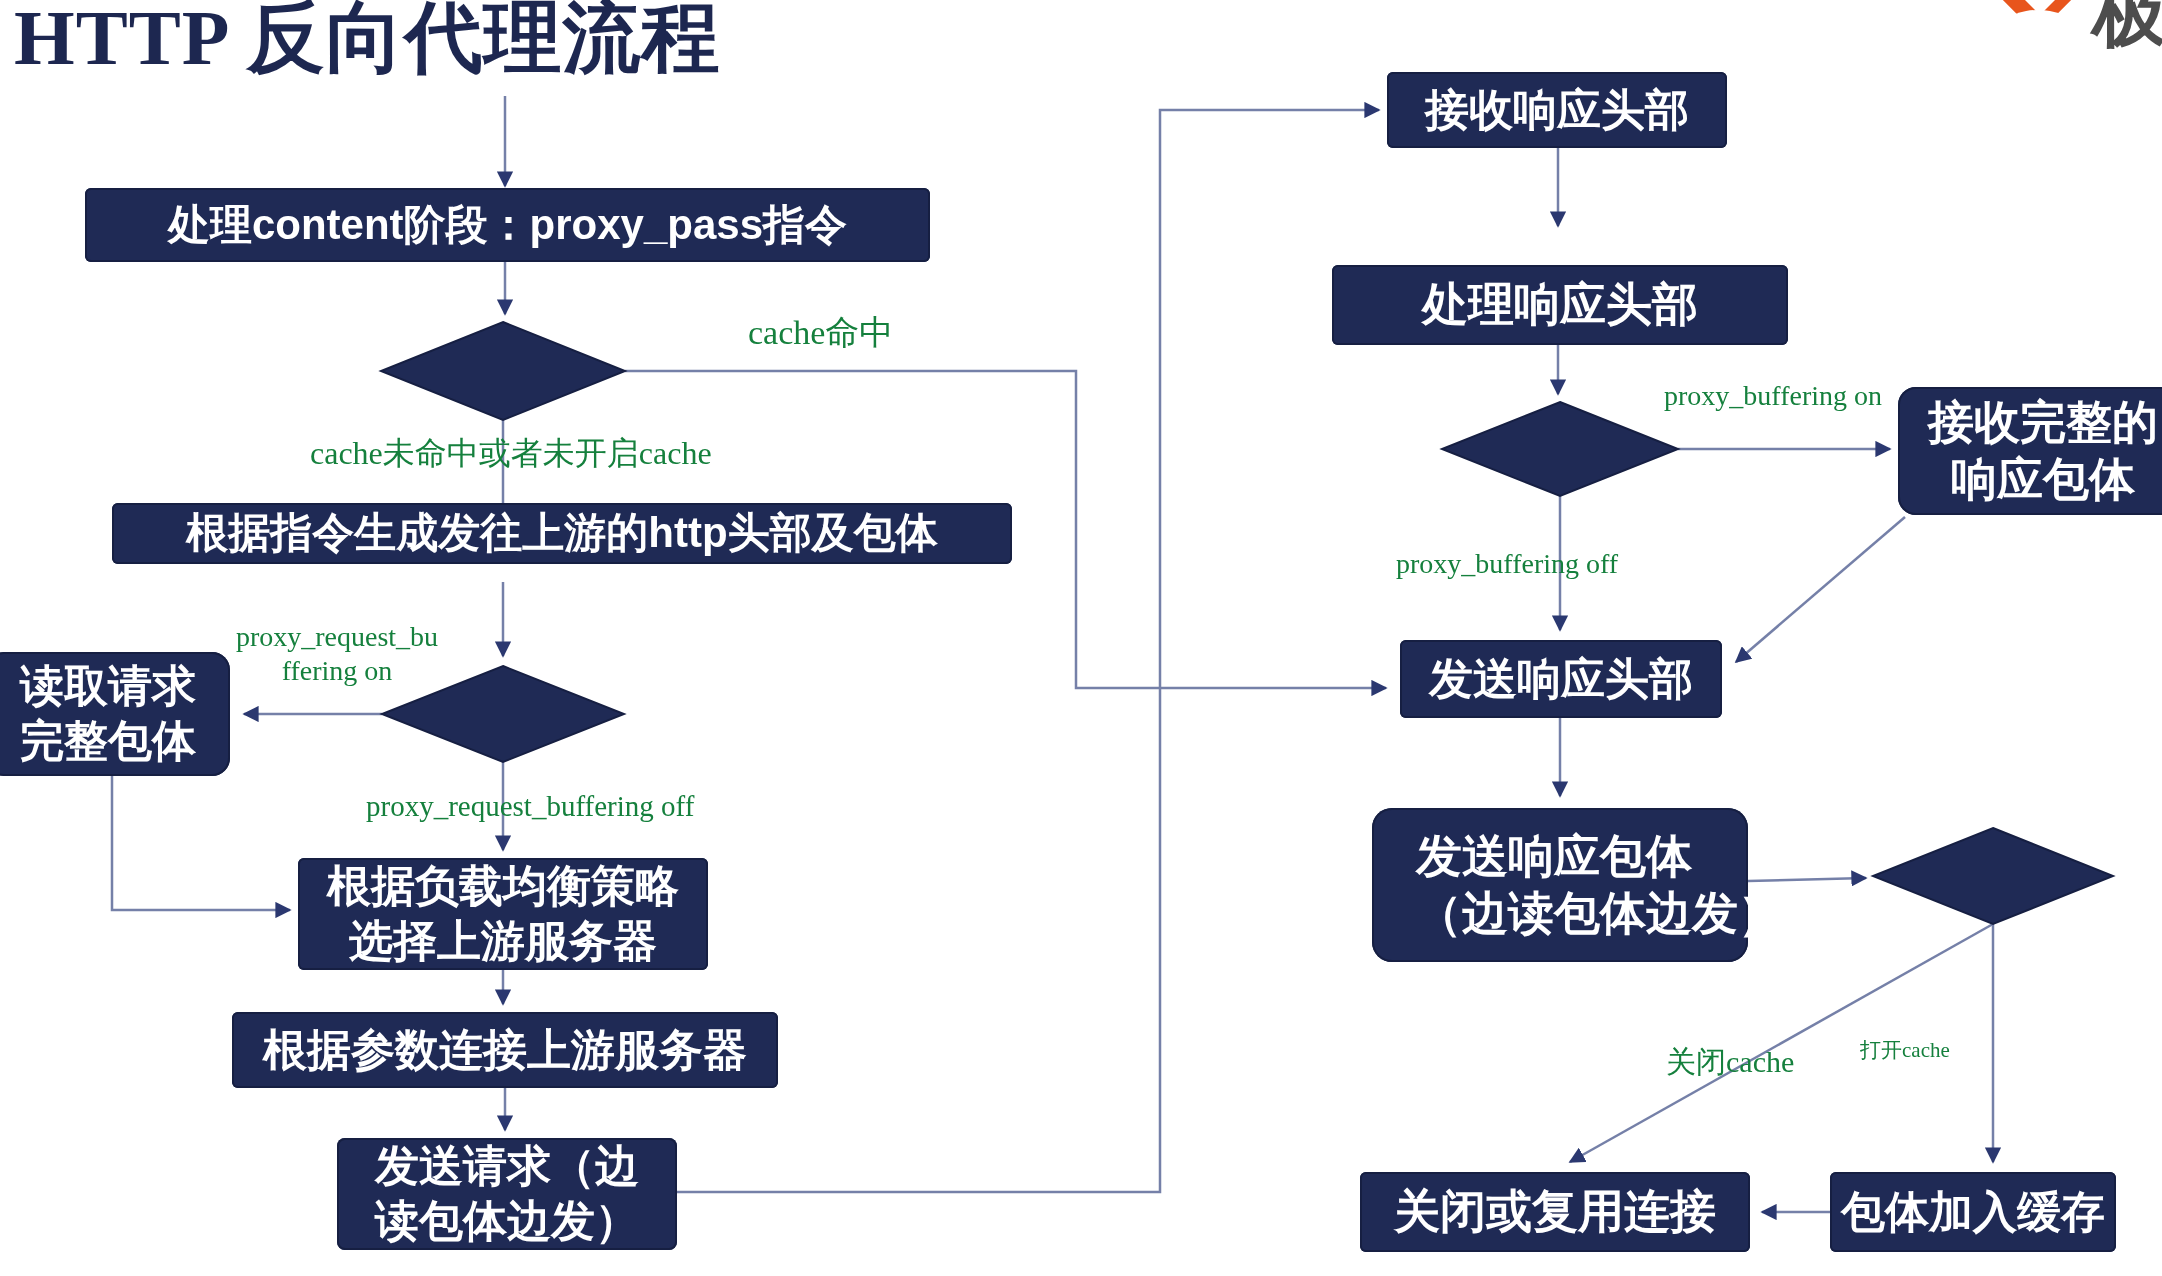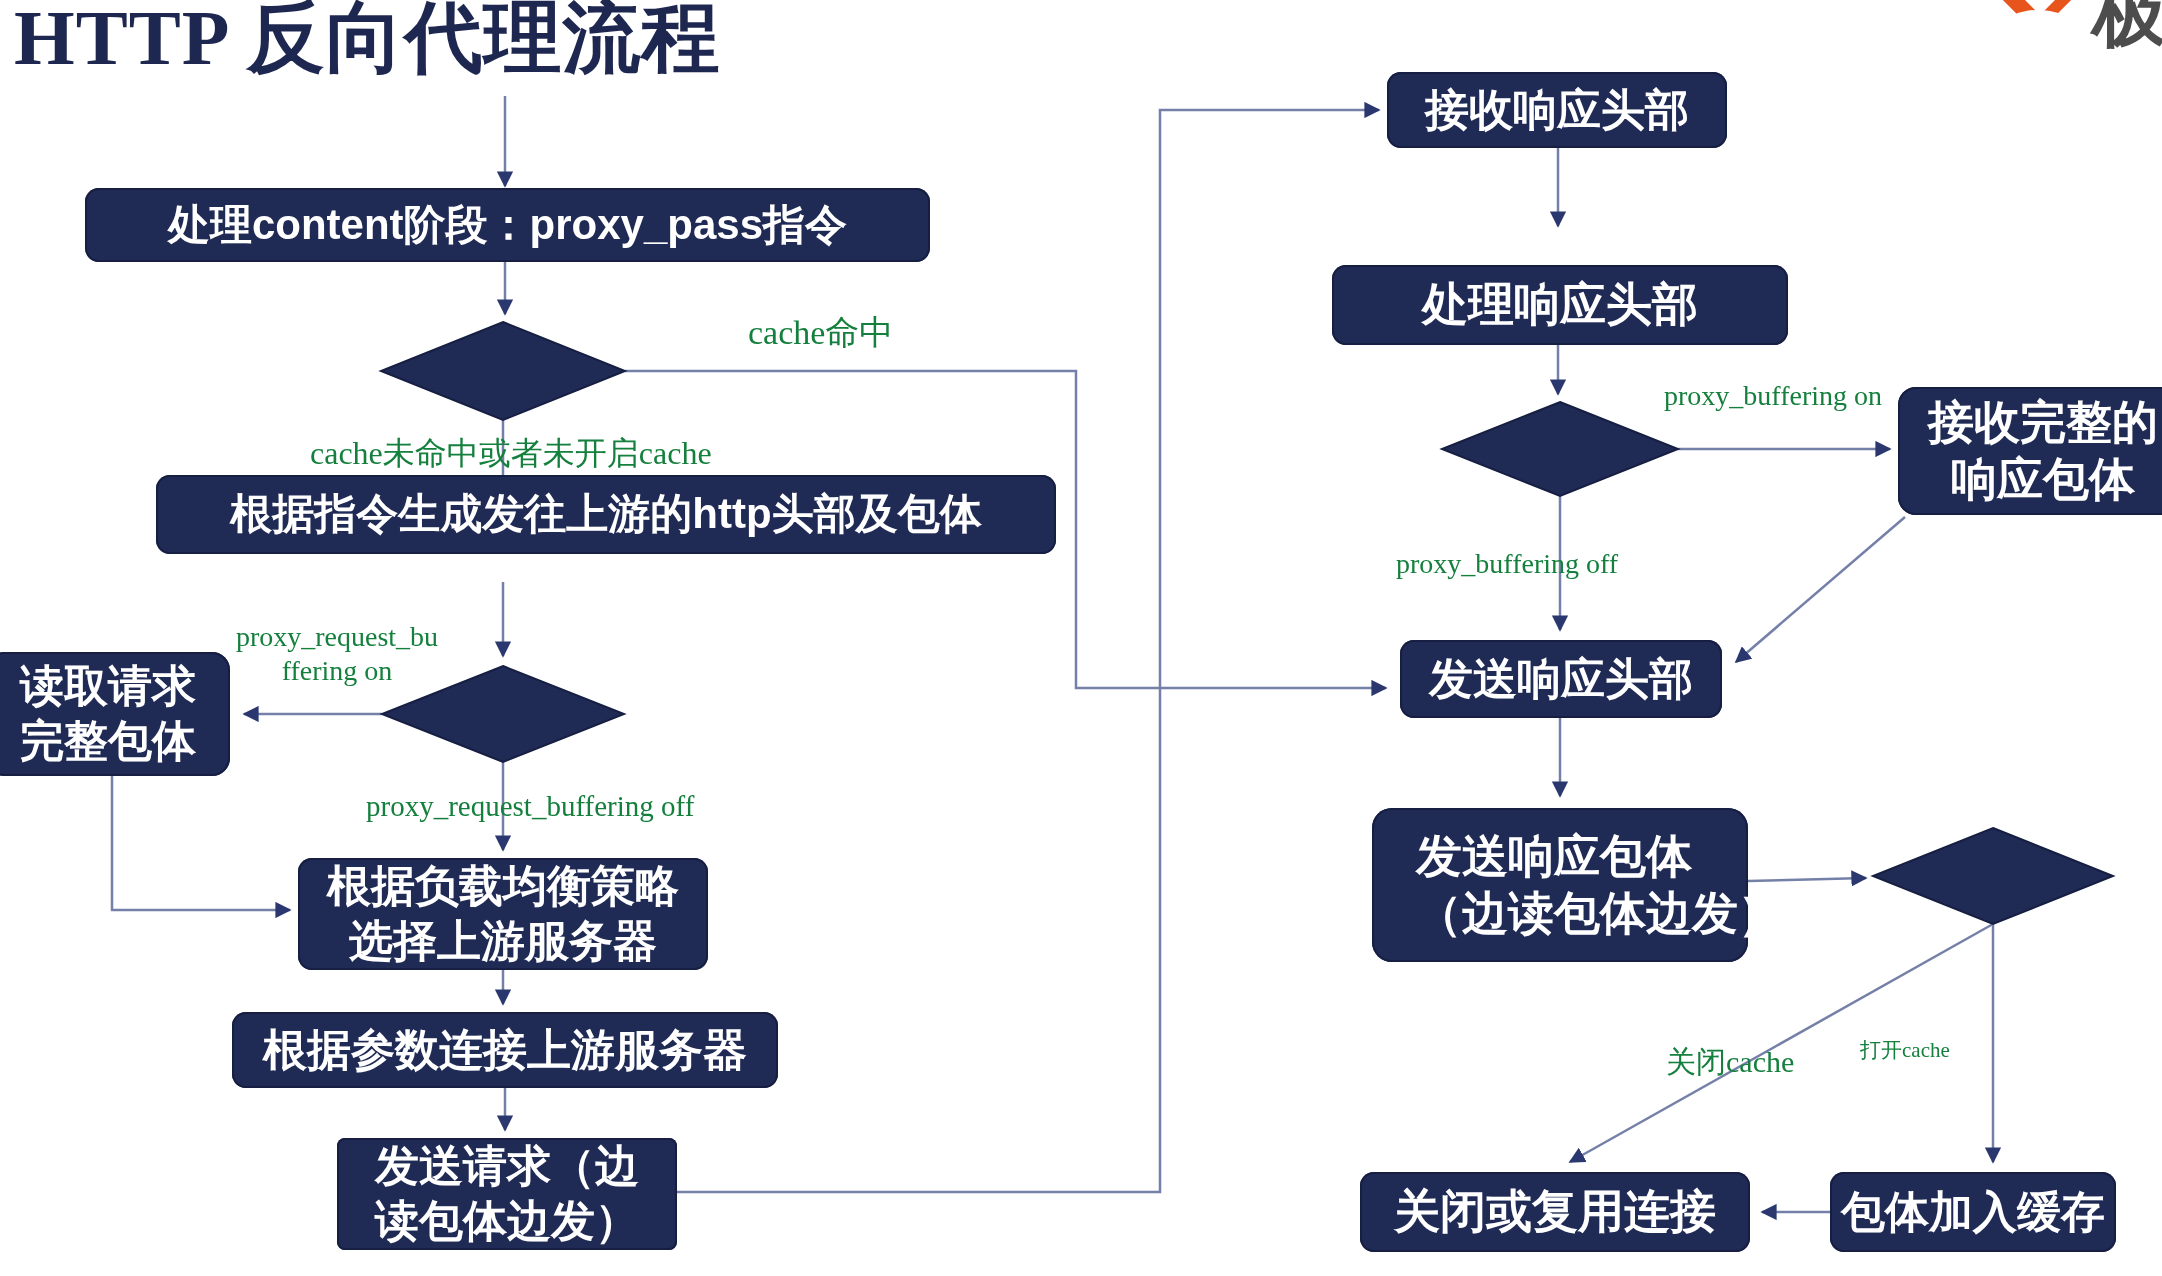--- a/index.html
+++ b/index.html
@@ -17,21 +17,21 @@
     font-weight:900;
     font-size:78px;
     color:#1d2750;
     letter-spacing:1px;
     white-space:nowrap;
   }
   .node{
     position:absolute;
     background:#1f2a55;
     color:#ffffff;
-    border-radius:14px;
+    border-radius:6px;
     display:flex;
     flex-direction:column;
     align-items:center;
     justify-content:center;
     text-align:center;
     font-weight:600;
     box-shadow:0 0 0 2px #161f42 inset;
   }
   .node .ln{line-height:1.24;white-space:nowrap;}
   .elabel{
@@ -119,21 +119,21 @@
 
   <div class="logo-shape"></div>
   <div class="logo-notch"></div>
   <div class="logo-smile"></div>
   <div class="logo-text">极客</div>
 
   <div class="node" style="left:85px;top:188px;width:845px;height:74px;font-size:42px;">
     <div class="ln">处理content阶段：proxy_pass指令</div>
   </div>
 
-  <div class="node" style="left:112px;top:475px;width:900px;height:79px;font-size:42px;margin-left:44px;">
+  <div class="node" style="left:112px;top:503px;width:900px;height:61px;font-size:42px;">
     <div class="ln">根据指令生成发往上游的http头部及包体</div>
   </div>
 
   <div class="node" style="left:-14px;top:652px;width:244px;height:124px;font-size:44px;border-radius:18px;">
     <div class="ln">读取请求</div>
     <div class="ln">完整包体</div>
   </div>
 
   <div class="node" style="left:298px;top:858px;width:410px;height:112px;font-size:44px;">
     <div class="ln">根据负载均衡策略</div>

